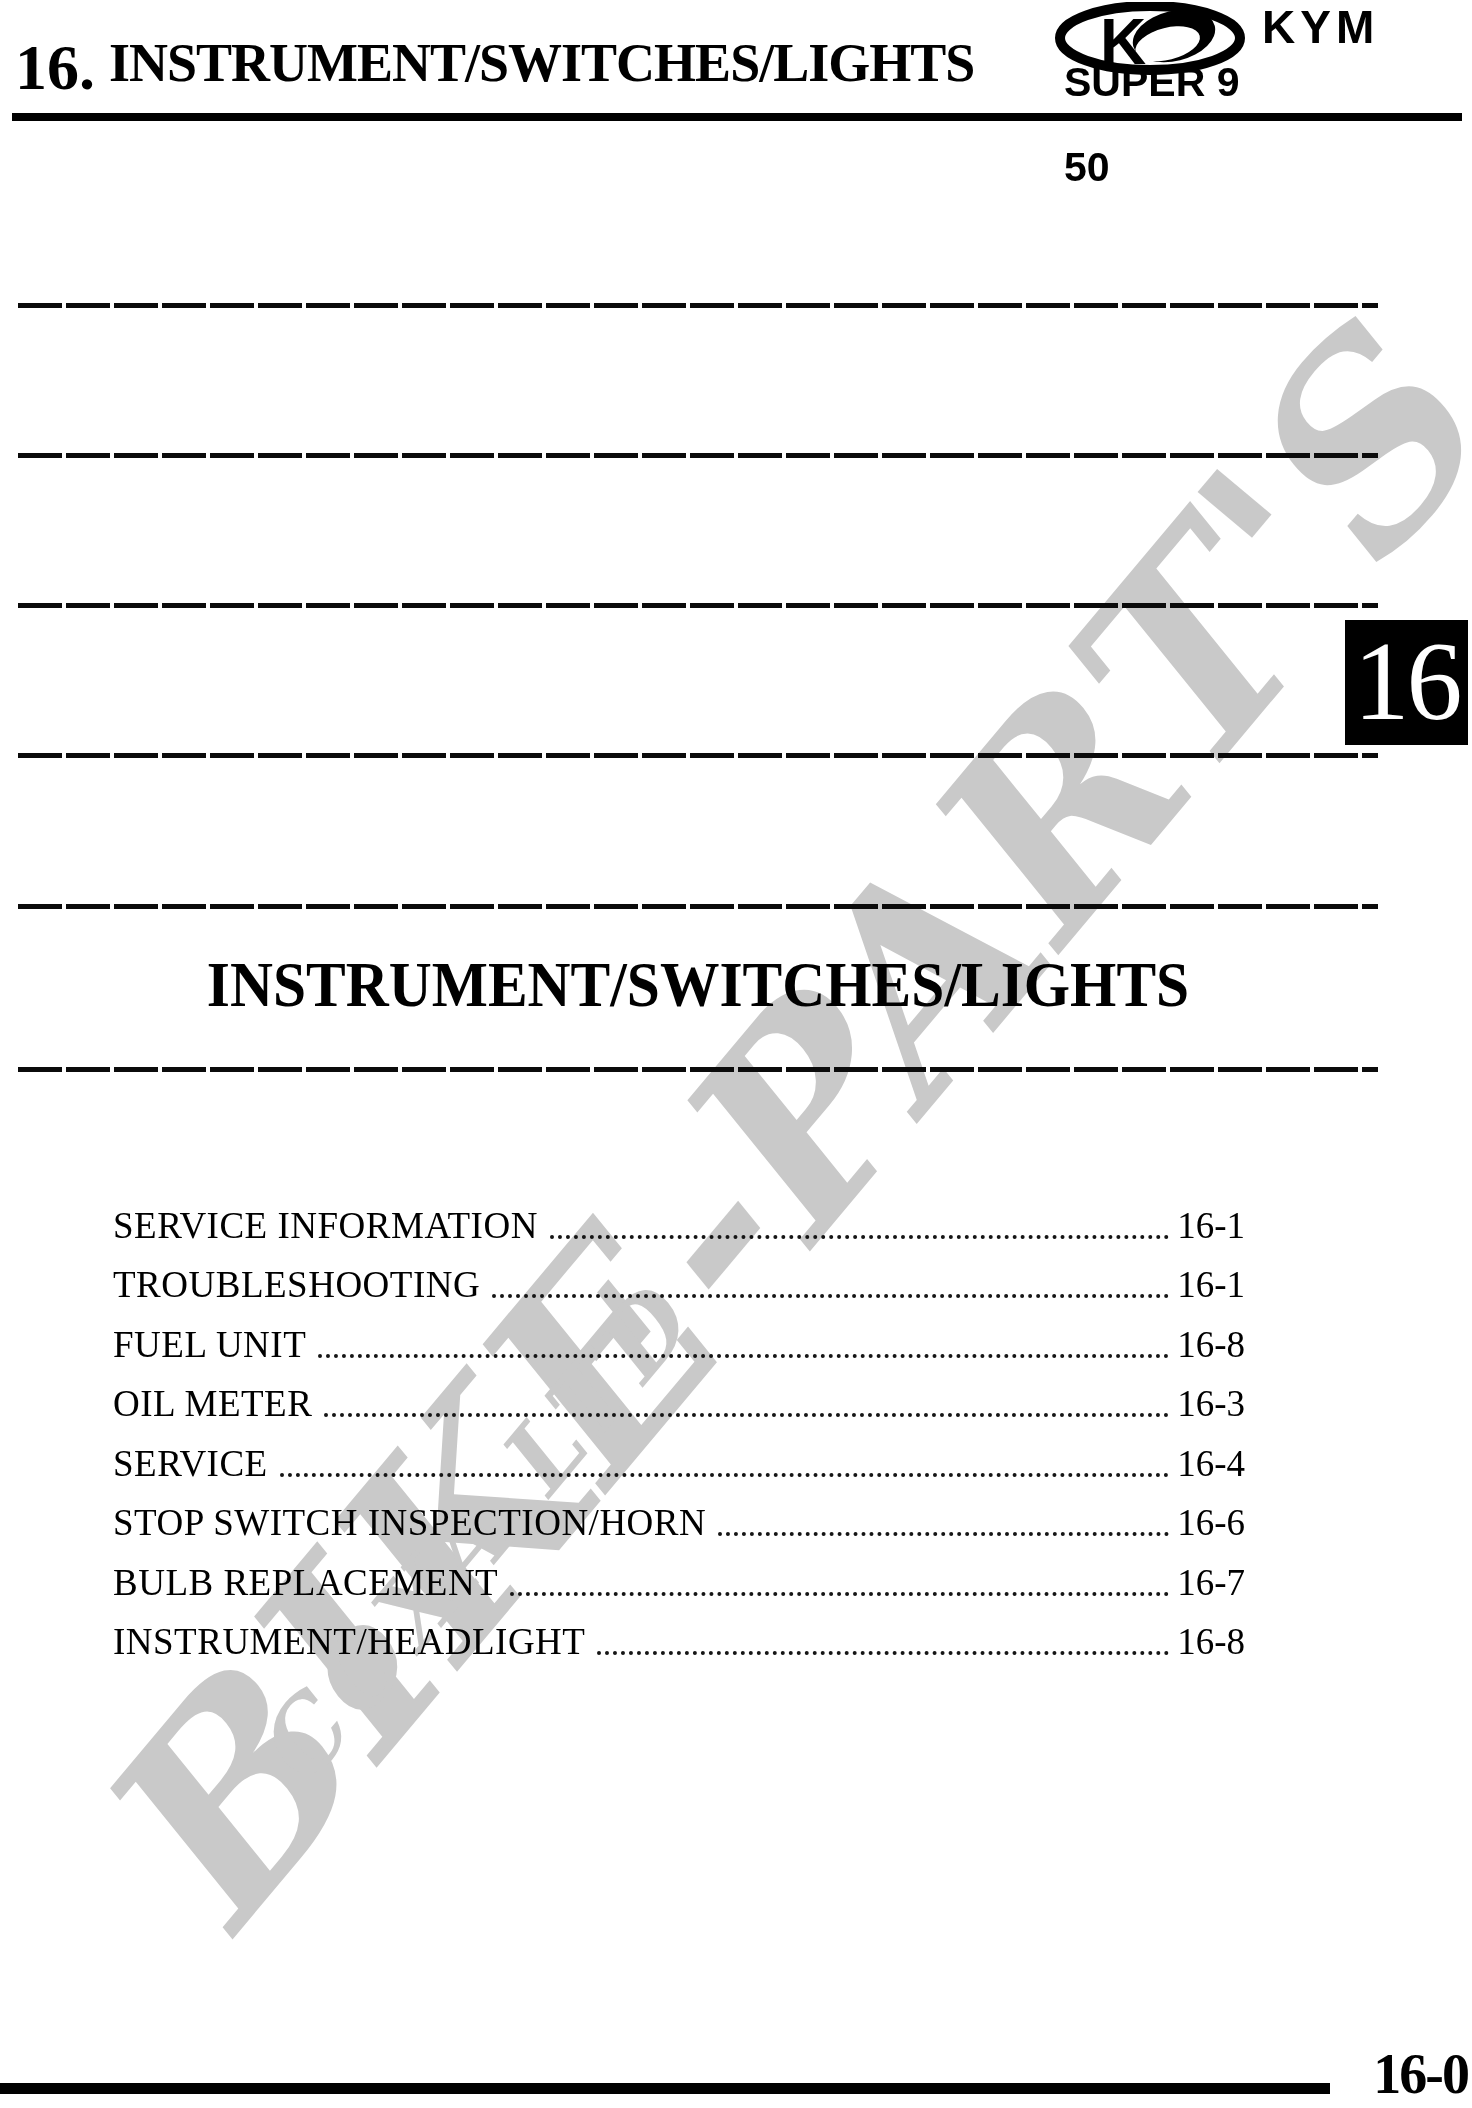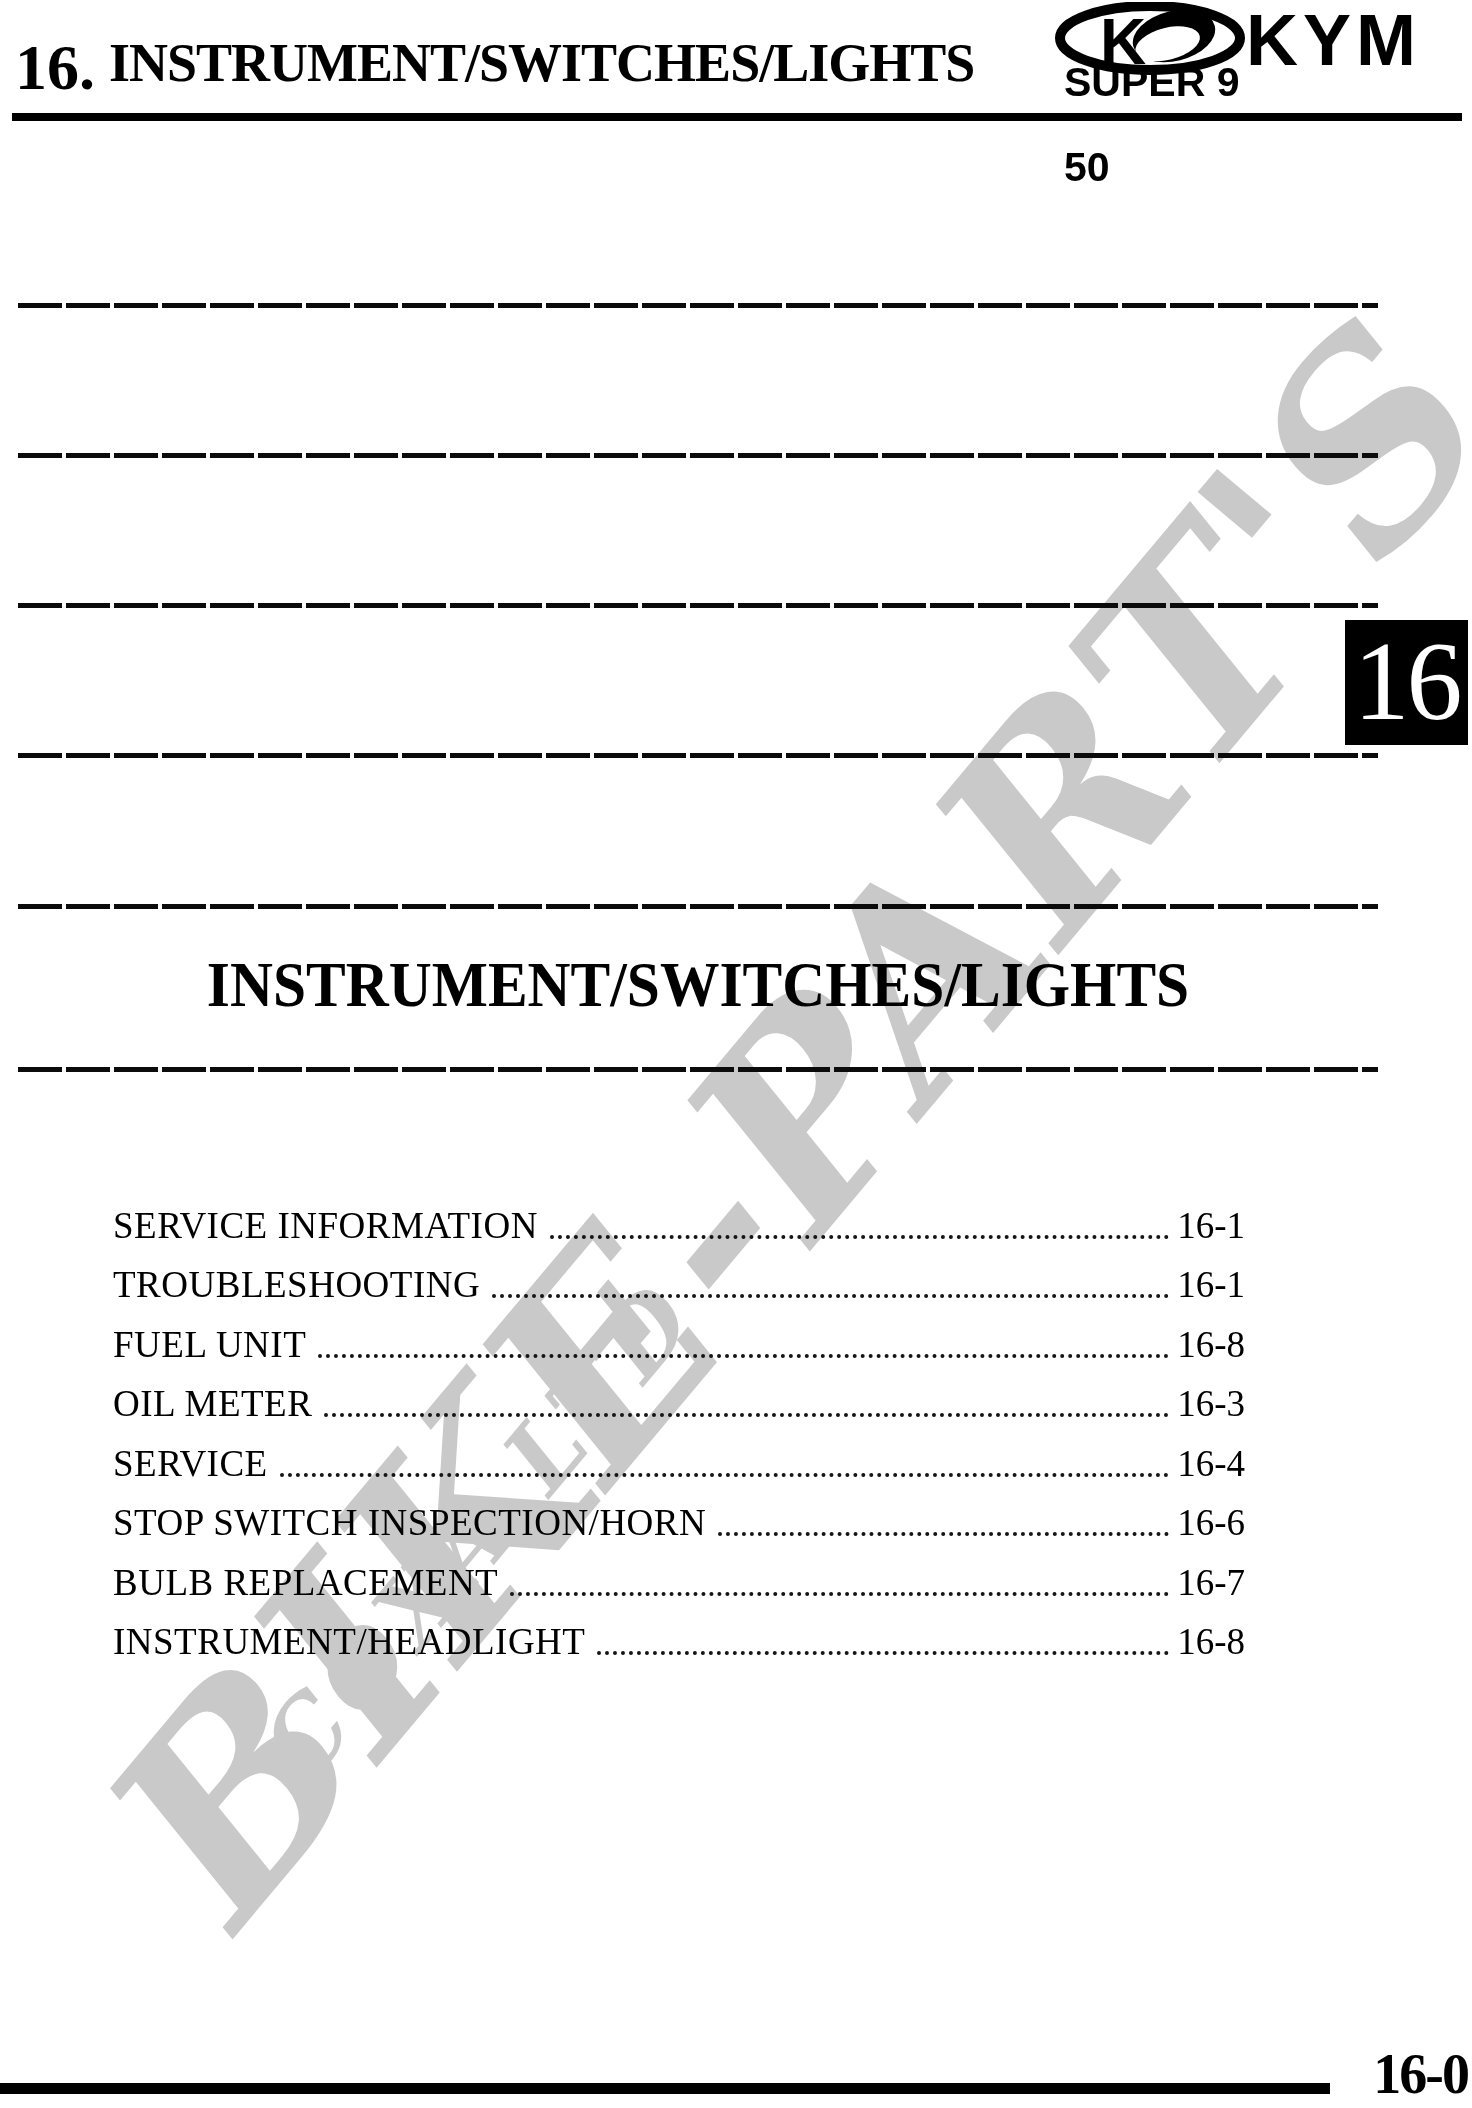--- a/index.html
+++ b/index.html
@@ -37,23 +37,23 @@
   .hdr{
     position:absolute;left:15px;top:36px;z-index:3;
     display:flex;align-items:flex-start;gap:14px;
     font-weight:bold;white-space:nowrap;
   }
   .hdr-num{font-size:64px;line-height:1;}
   .hdr-title{font-size:54px;line-height:1;letter-spacing:-1px;}
   .logo{position:absolute;left:1050px;top:0;width:422px;height:112px;z-index:3;}
   .logo-mark{position:absolute;left:2px;top:2px;}
   .logo-brand{
-    position:absolute;left:196px;top:4px;
+    position:absolute;left:212px;top:4px;
     font-family:"Liberation Sans", sans-serif;
-    font-weight:bold;font-size:72px;line-height:1;letter-spacing:5px;
+    font-weight:bold;font-size:46px;line-height:1;letter-spacing:5px;
   }
   .logo-model{
     position:absolute;left:14px;top:62px;width:400px;
     font-family:"Liberation Sans", sans-serif;
     font-weight:bold;font-size:41px;line-height:1;
     display:flex;gap:44px;flex-direction:column;
   }
   .hdr-rule{position:absolute;left:12px;top:113px;width:1450px;height:8px;background:#000;z-index:2;}
   
   .uline{

